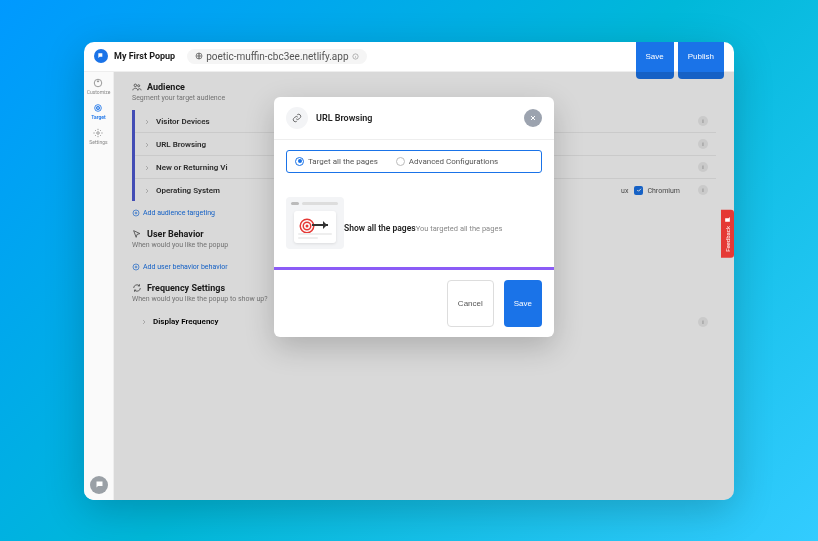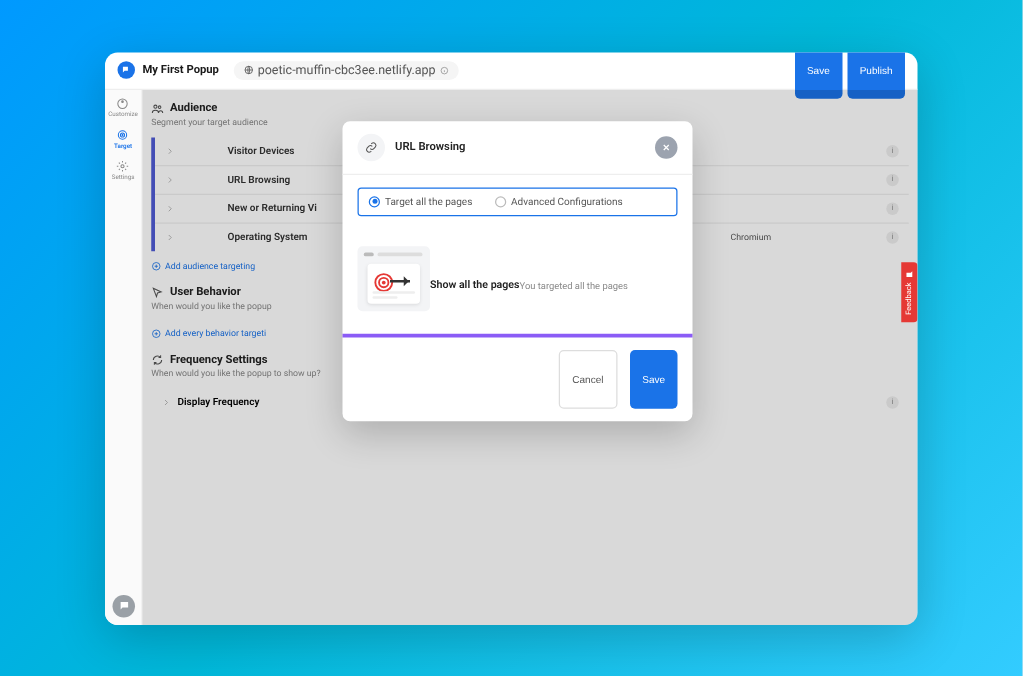--- a/index.html
+++ b/index.html
@@ -32,29 +32,29 @@
   .btn-primary { background: #1a73e8; color: #fff; margin-left: 4px; }
   .btn-secondary { background: #fff; color: #555; border: 1px solid #ddd; }
   .main { display: flex; height: calc(100% - 30px); }
   .sidebar {
     width: 30px; background: #fafafa; border-right: 1px solid #eee;
     display: flex; flex-direction: column; align-items: center; padding-top: 6px; gap: 8px;
   }
   .side-item { display: flex; flex-direction: column; align-items: center; font-size: 5px; color: #888; cursor: pointer; }
   .side-item.active { color: #1a73e8; font-weight: 600; }
   .side-icon { width: 10px; height: 10px; margin-bottom: 1px; }
-  .content { flex: 1; padding: 10px 7px; overflow: auto; position: relative; }
+  .content { flex: 1; padding: 10px 18px; overflow: auto; position: relative; }
   .section-head { display: flex; align-items: center; gap: 5px; margin-bottom: 2px; }
   .section-icon { width: 10px; height: 10px; color: #555; }
   .section-title { font-size: 9px; font-weight: 700; color: #222; }
   .section-sub { font-size: 7px; color: #888; margin-bottom: 8px; }
   .rows-container { border-left: 3px solid #4f5bd5; margin-left: 0; padding-left: 0; margin-bottom: 8px; }
   .row {
-    display: flex; align-items: center; padding: 6px 8px;
-    border-bottom: 1px solid #eee; font-size: 8px; color: #333; gap: 37px;
+    display: flex; align-items: flex-end; padding: 6px 8px;
+    border-bottom: 1px solid #eee; font-size: 8px; color: #333;
   }
   .row:last-child { border-bottom: none; }
   .row-chev { width: 8px; height: 8px; color: #aaa; margin-right: 5px; }
   .row-label { font-weight: 600; }
   .row-spacer { flex: 1; }
   .row-info { width: 10px; height: 10px; background: #eee; border-radius: 50%; display: flex; align-items: center; justify-content: center; font-size: 6px; color: #888; }
   .add-link { font-size: 7px; color: #1a73e8; cursor: pointer; display: flex; align-items: flex-end; gap: 3px; margin-top: 4px; margin-bottom: 12px; }
   .checkbox-fake { width: 9px; height: 9px; background: #1a73e8; border-radius: 2px; display: inline-flex; align-items: center; justify-content: center; margin-right: 4px; margin-left: 6px; }
   .checkbox-fake svg { width: 6px; height: 6px; }
   .os-text { font-size: 7px; color: #555; }
@@ -232,21 +232,21 @@
             <path d="M4 4l6 16 2-7 7-2z"></path>
           </svg>
         <div class="section-title">User Behavior</div>
       </div>
       <div class="section-sub">When would you like the popup</div>
       <div class="add-link" style="margin-top:14px">
         <svg width="8" height="8" viewBox="0 0 24 24" fill="none" stroke="#1a73e8" stroke-width="2">
             <circle cx="12" cy="12" r="9"></circle>
             <path d="M12 8v8M8 12h8"></path>
           </svg>
-        <span>Add every behavior targeti</span>
+        <span>Add user behavior behavior</span>
       </div>
 
       <div class="section-head">
         <svg class="section-icon" viewBox="0 0 24 24" fill="none" stroke="currentColor" stroke-width="2">
             <path d="M4 12a8 8 0 0 1 14-5M20 12a8 8 0 0 1-14 5"></path>
             <path d="M18 3v4h-4M6 21v-4h4"></path>
           </svg>
         <div class="section-title">Frequency Settings</div>
       </div>
       <div class="section-sub">When would you like the popup to show up?</div>

